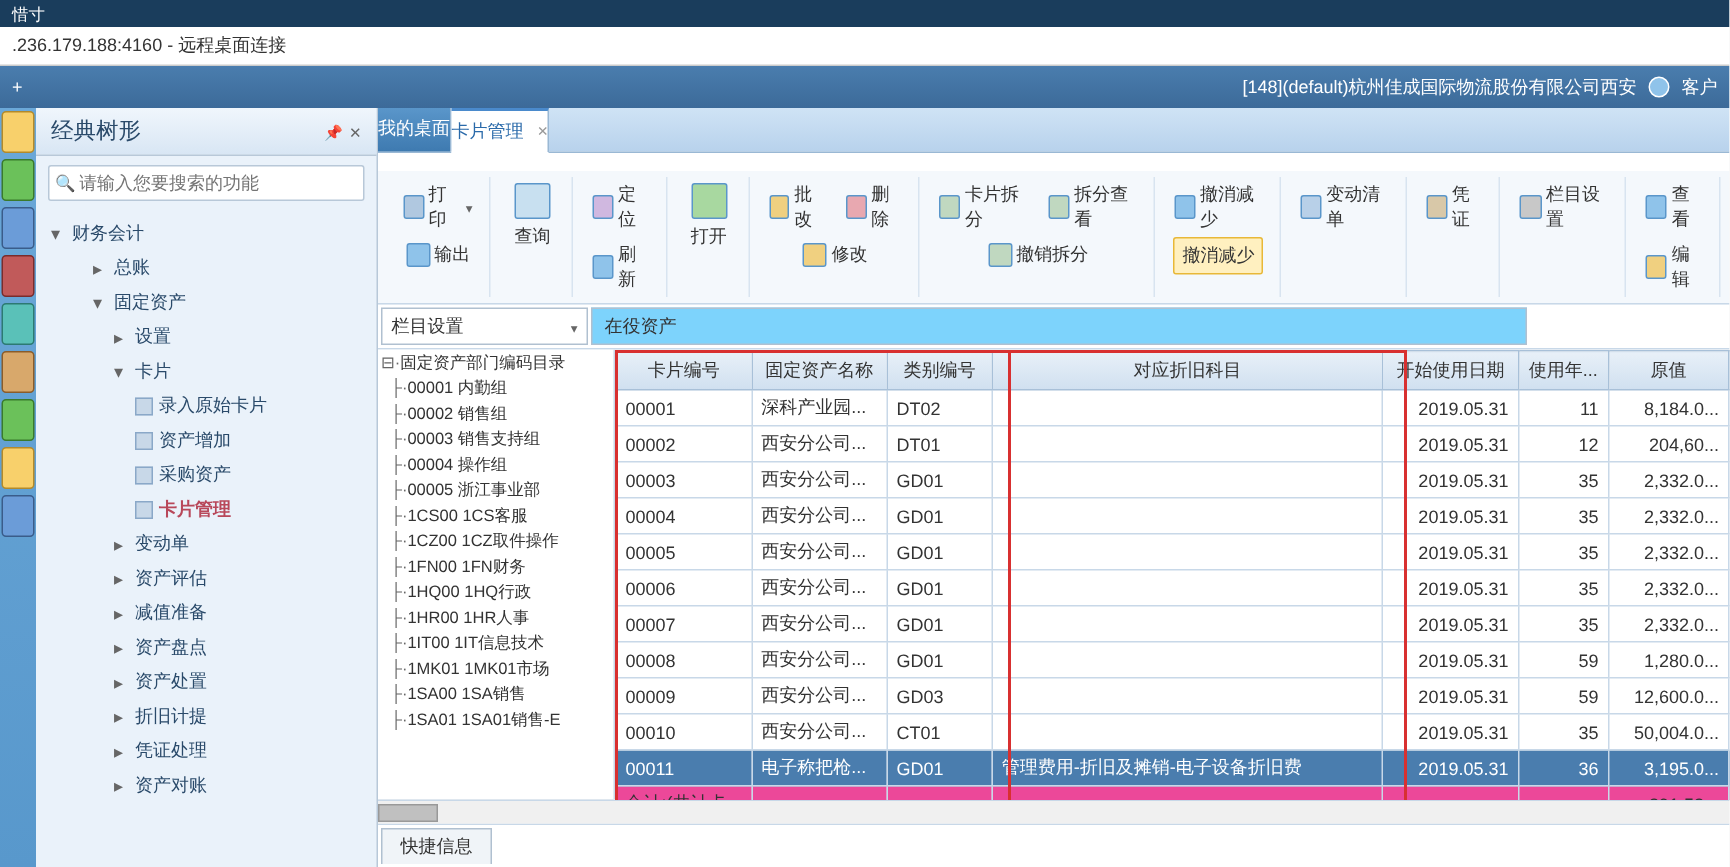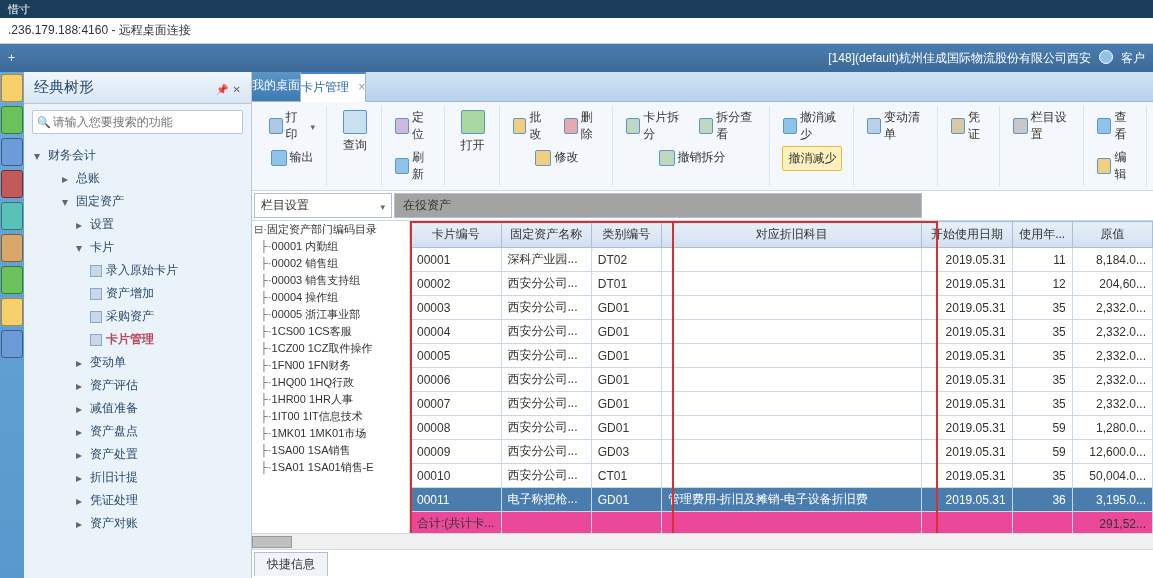--- a/index.html
+++ b/index.html
@@ -1,20 +1,20 @@
 <!DOCTYPE html>
 <html><head>
 <meta charset="utf-8">
 <style>
 * { box-sizing: border-box; margin: 0; padding: 0; }
 body { font-family: "Microsoft YaHei", SimSun, Arial, sans-serif; font-size: 12px; background: #f0f0f0; color: #333; overflow: hidden; }
 .titlebar-top { background: #1a3d5c; height: 18px; color: #fff; padding: 2px 8px; font-size: 11px; }
 .titlebar { background: #fff; border-bottom: 1px solid #ccc; padding: 4px 8px; font-size: 12px; color: #333; }
 .header-bar { background: linear-gradient(#4a7dae, #3c6a99); height: 28px; display: flex; align-items: center; justify-content: space-between; padding: 0 8px; color: #fff; font-size: 12px; }
-.header-right { display: flex; align-items: flex-start; gap: 8px; }
+.header-right { display: flex; align-items: center; gap: 8px; }
 .icon-customer { display: inline-block; width: 14px; height: 14px; border-radius: 50%; background: #8fc3ea; border: 1px solid #fff; }
 .main-layout { display: flex; height: calc(578px - 18px - 26px - 28px); }
 .left-rail { width: 24px; background: linear-gradient(#6ba8d8, #5898cc); display: flex; flex-direction: column; }
 .rail-icon { width: 22px; height: 28px; margin: 2px auto; border-radius: 3px; background: #f8d06b; border: 1px solid #b38a2a; }
 .rail-icon.b { background: #6bc15a; border-color: #3a7a2c; }
 .rail-icon.c { background: #6b9cd8; border-color: #3a5c8a; }
 .rail-icon.d { background: #c15a5a; border-color: #7a2c2c; }
 .rail-icon.e { background: #5ac1b8; border-color: #2c7a72; }
 .rail-icon.f { background: #d8a86b; border-color: #8a5c2a; }
 .sidebar { width: 228px; background: #eaf2fa; border-right: 1px solid #b8c8d8; display: flex; flex-direction: column; }
@@ -34,41 +34,41 @@
 .indent0 { padding-left: 4px; }
 .indent2 { padding-left: 32px; }
 .indent3 { padding-left: 46px; }
 .indent4 { padding-left: 60px; }
 .content { flex: 1; display: flex; flex-direction: column; background: #fff; }
 .tabs { display: flex; background: linear-gradient(#cfe3f5, #b8d2ec); border-bottom: 1px solid #9ab8d4; }
 .tab { padding: 5px 0; font-size: 12px; cursor: pointer; border-right: 1px solid #9ab8d4; }
 .tab.inactive { background: linear-gradient(#5a96ca, #3e7ab0); color: #fff; }
 .tab.active { background: #fff; color: #2a6aaa; border-top: 2px solid #4a8acc; border-bottom: 1px solid #fff; margin-bottom: -1px; }
 .tab .tab-close::before { content: "×"; margin-left: 6px; color: #999; }
-.toolbar { display: flex; background: #f4f8fc; border-bottom: 1px solid #c8d8e8; padding: 4px 6px; gap: 2px; }
+.toolbar { display: flex; background: #f4f8fc; border-bottom: 1px solid #c8d8e8; padding: 4px 6px; gap: 2px; margin-top: 12px; }
 .tool-group { display: flex; flex-direction: column; align-items: center; padding: 0 6px; border-right: 1px solid #d8e4f0; }
 .tool-row { display: flex; gap: 4px; }
 .tool-btn { display: flex; align-items: center; gap: 3px; padding: 3px 5px; cursor: pointer; border-radius: 2px; font-size: 12px; color: #333; }
 .tool-btn.lg { flex-direction: column; padding: 4px 8px; }
 .tool-ico { display: inline-block; width: 16px; height: 16px; background: #8fc3ea; border: 1px solid #5a96ca; border-radius: 2px; }
 .tool-ico.print { background: #b0c8e0; }
 .tool-ico.search { background: #c8e0f0; }
 .tool-ico.locate { background: #d0b8e0; }
 .tool-ico.open { background: #a8d8a0; }
 .tool-ico.edit { background: #f0d080; }
 .tool-ico.del { background: #e8a8b0; }
 .tool-ico.split { background: #c0d8c0; }
 .tool-ico.list { background: #b8d0e8; }
 .tool-ico.cert { background: #d8c8a8; }
 .tool-ico.cfg { background: #c8c8c8; }
 .tool-btn.highlight { border: 1px solid #e8b838; background: #fff0c0; }
 .drop-arrow::after { content: "▾"; font-size: 9px; color: #666; margin-left: 2px; }
 .filter-bar { display: flex; border-bottom: 1px solid #c8d8e8; }
 .filter-select { width: 138px; border: 1px solid #b0c0d0; padding: 3px 6px; background: #fff; display: flex; justify-content: space-between; align-items: center; margin: 2px; }
-.filter-label { border: 1px solid #b0c0d0; padding: 3px 8px; background: #a3a3a3; margin: 2px 2px 2px 0; flex: 0 0 auto; width: 528px; }
+.filter-label { border: 1px solid #b0c0d0; padding: 3px 8px; background: #7dd3fc; margin: 2px 2px 2px 0; flex: 0 0 auto; width: 624px; }
 .grid-area { flex: 1; display: flex; overflow: hidden; }
 .dept-tree { width: 158px; border-right: 1px solid #c8d8e8; overflow: auto; font-size: 11px; background: #fff; }
 .dept-item { padding: 1px 2px; white-space: nowrap; cursor: pointer; color: #333; }
 .dept-item.root { color: #333; }
 .dept-item .ex { color: #666; }
 .table-wrap { flex: 1; overflow: auto; position: relative; }
 table { border-collapse: collapse; width: 100%; font-size: 12px; }
 th { background: linear-gradient(#e8f0f8, #d0e0f0); border: 1px solid #a8c0d8; padding: 4px 6px; font-weight: normal; color: #333; text-align: center; position: sticky; top: 0; }
 td { border: 1px solid #c8d8e8; padding: 3px 6px; height: 20px; white-space: nowrap; }
 td.num { text-align: right; }

